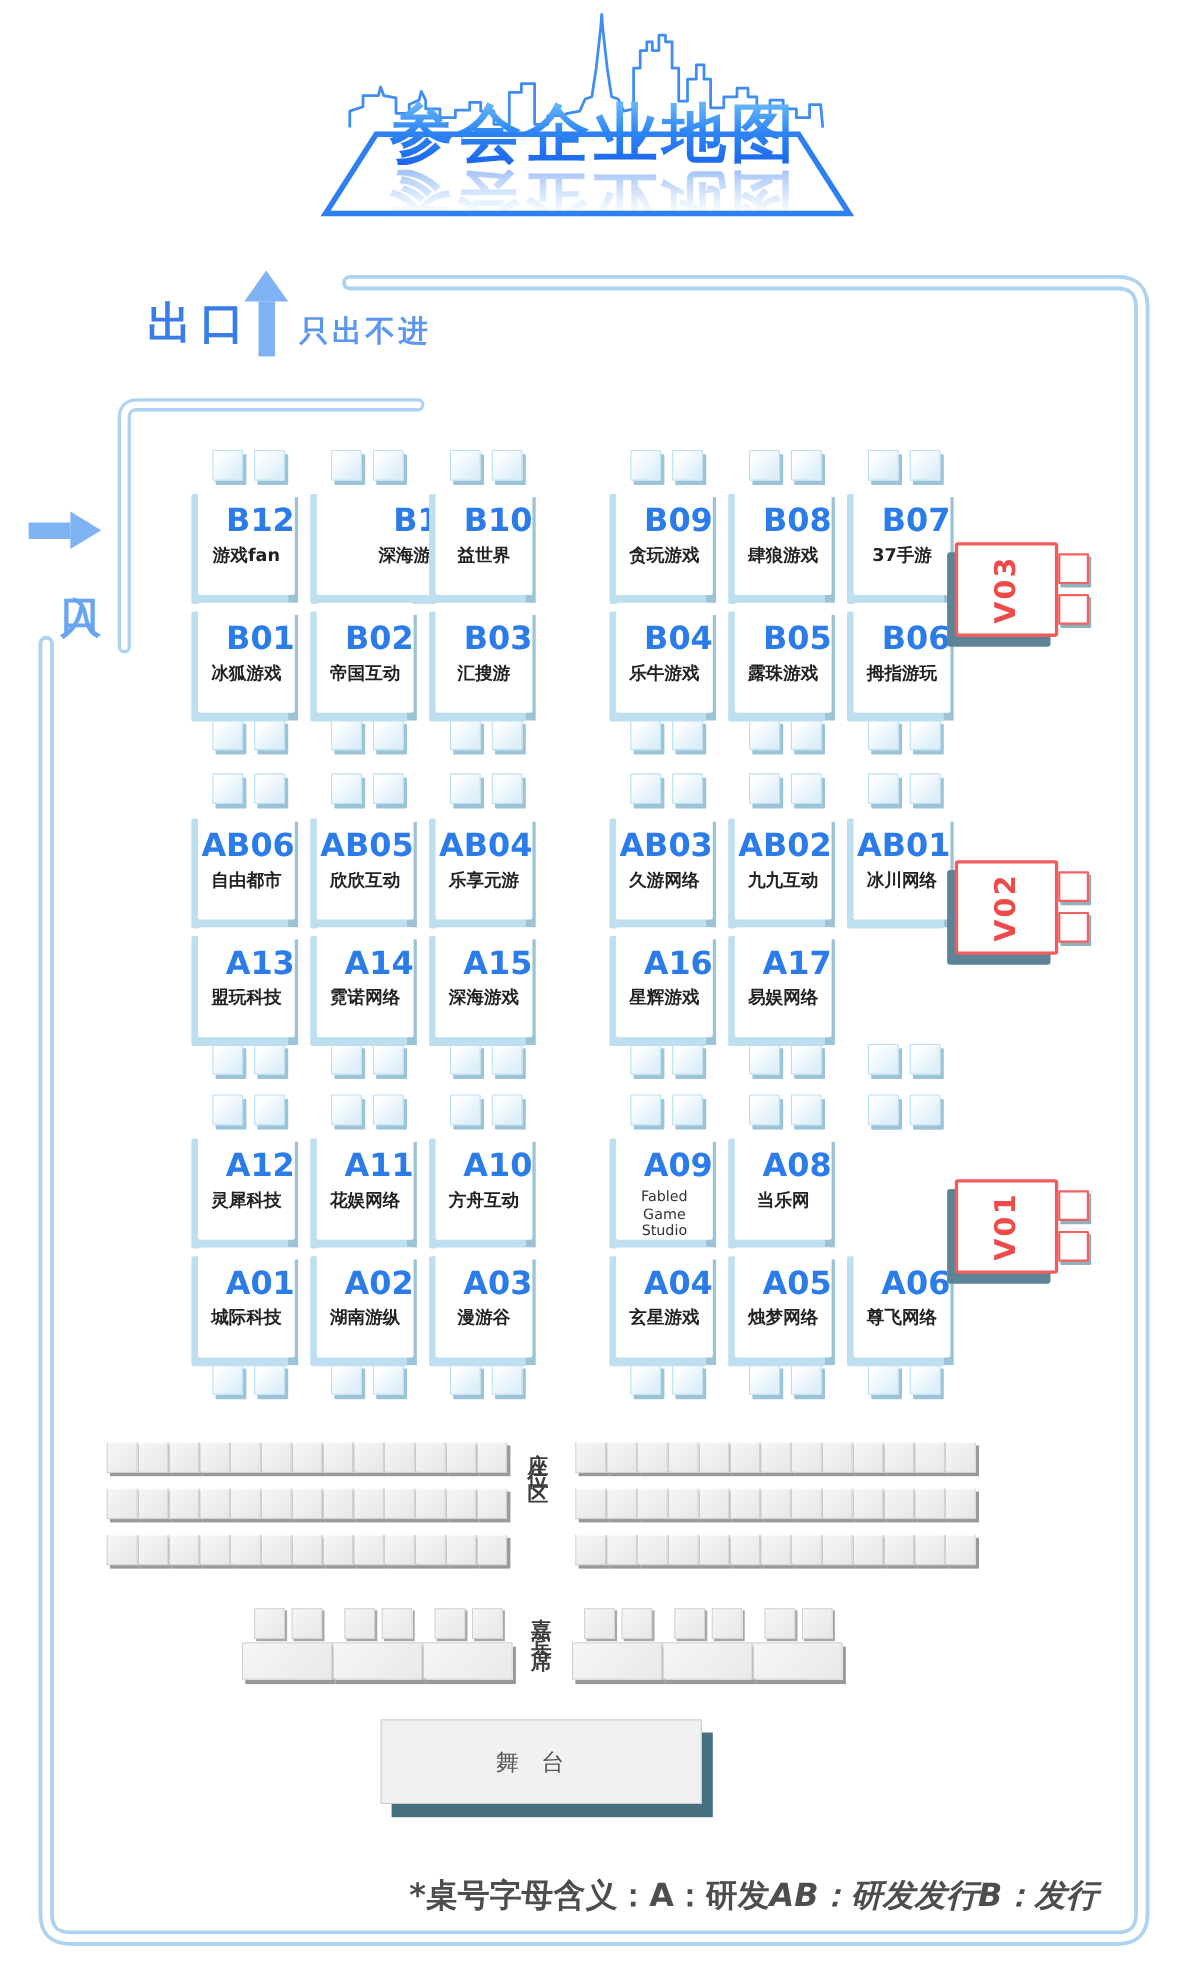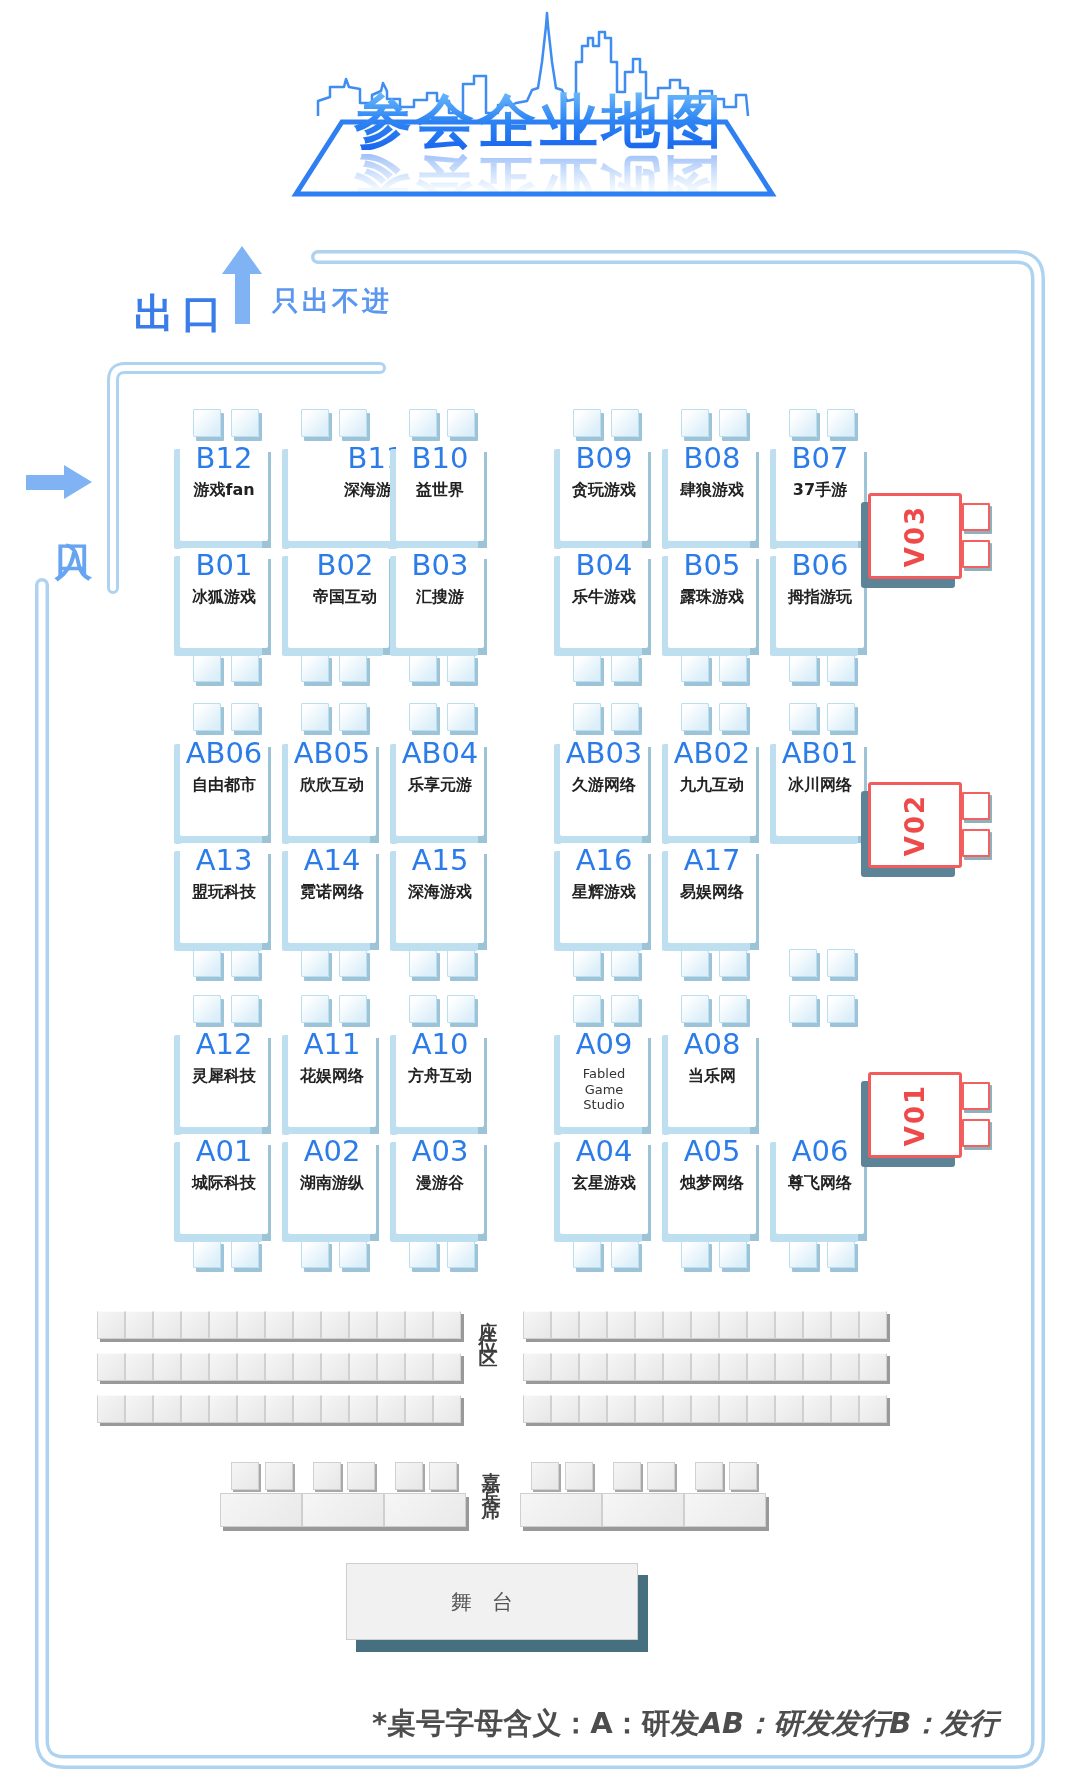--- a/index.html
+++ b/index.html
@@ -14,34 +14,34 @@
     font-size:58px;font-weight:900;letter-spacing:4px;line-height:1;
     background:linear-gradient(180deg,#6ab8fa 0%,#2e86f4 48%,#1a66ee 100%);
     -webkit-background-clip:text;background-clip:text;color:transparent;
     pointer-events:none;white-space:nowrap;}
   .title-main{top:92px;}
   .title-reflect{top:154px;transform:scaleY(-1);opacity:.5;
     -webkit-mask-image:linear-gradient(to top,rgba(0,0,0,.8),transparent 72%);
     mask-image:linear-gradient(to top,rgba(0,0,0,.8),transparent 72%);}
 
   
-  .exit-label{left:134px;top:286px;font-size:40px;font-weight:800;color:#3a7ce8;letter-spacing:8px;}
+  .exit-label{left:134px;top:266px;font-size:40px;font-weight:800;color:#3a7ce8;letter-spacing:8px;}
   .exit-note{left:272px;top:283px;font-size:27px;font-weight:700;color:#5b97ef;letter-spacing:3px;}
   .up-arrow{left:222px;top:246px;width:40px;}
   .up-arrow .head{width:0;height:0;border-left:20px solid transparent;border-right:20px solid transparent;border-bottom:28px solid #7fb3f4;}
   .up-arrow .stem{width:15px;height:50px;background:#7fb3f4;margin:0 auto;}
   .entr-arrow{left:26px;top:465px;display:flex;align-items:center;}
   .entr-arrow .stem{width:38px;height:15px;background:#7fb3f4;}
   .entr-arrow .head{width:0;height:0;border-top:17px solid transparent;border-bottom:17px solid transparent;border-left:28px solid #7fb3f4;}
   .entr-label{left:48px;top:512px;writing-mode:vertical-rl;font-size:37px;font-weight:800;color:#67a4f2;letter-spacing:6px;}
 
   
   .booth{position:absolute;width:88px;height:100px;background:#fff;border-radius:2px;text-align:center;
     box-shadow:-6px 8px 0 #bedff0,5px 9px 0 -2px #9dc3d6;}
-  .booth-id{margin-top:3px;font-size:29px;font-weight:400;color:#2b7ce9;line-height:1;}
+  .booth-id{margin-top:18px;font-size:29px;font-weight:700;color:#2b7ce9;line-height:1;text-align:right;}
   .booth-name{margin-top:7px;font-size:16px;font-weight:600;color:#222;line-height:1.2;padding:0 3px;}
   .booth-name.small{font-size:13px;font-weight:500;color:#333;}
   .chair-pair{position:absolute;display:flex;gap:10px;}
   .chair{width:26px;height:26px;background:linear-gradient(135deg,#ffffff 15%,#dbeef9 85%);
     border:1px solid #bcdff0;box-shadow:3px 4px 0 #9cc3d7;border-radius:1px;}
 
   
   .vbooth{position:absolute;width:88px;height:80px;background:#fff;border:3px solid #f25c5c;border-radius:3px;
     display:flex;align-items:center;justify-content:center;
     box-shadow:-7px 9px 0 #5d8496;}
@@ -179,21 +179,21 @@
       <div class="booth-name">肆狼游戏</div>
     </div>
     <div class="booth" style="left: 776px; top: 441px;">
       <div class="booth-id">B07</div>
       <div class="booth-name">37手游</div>
     </div>
     <div class="booth" style="left: 180px; top: 548px;">
       <div class="booth-id">B01</div>
       <div class="booth-name">冰狐游戏</div>
     </div>
-    <div class="booth" style="left: 288px; top: 548px; padding-left: 13px;">
+    <div class="booth" style="left: 288px; top: 548px;">
       <div class="booth-id">B02</div>
       <div class="booth-name">帝国互动</div>
     </div>
     <div class="booth" style="left: 396px; top: 548px;">
       <div class="booth-id">B03</div>
       <div class="booth-name">汇搜游</div>
     </div>
     <div class="booth" style="left: 560px; top: 548px;">
       <div class="booth-id">B04</div>
       <div class="booth-name">乐牛游戏</div>

